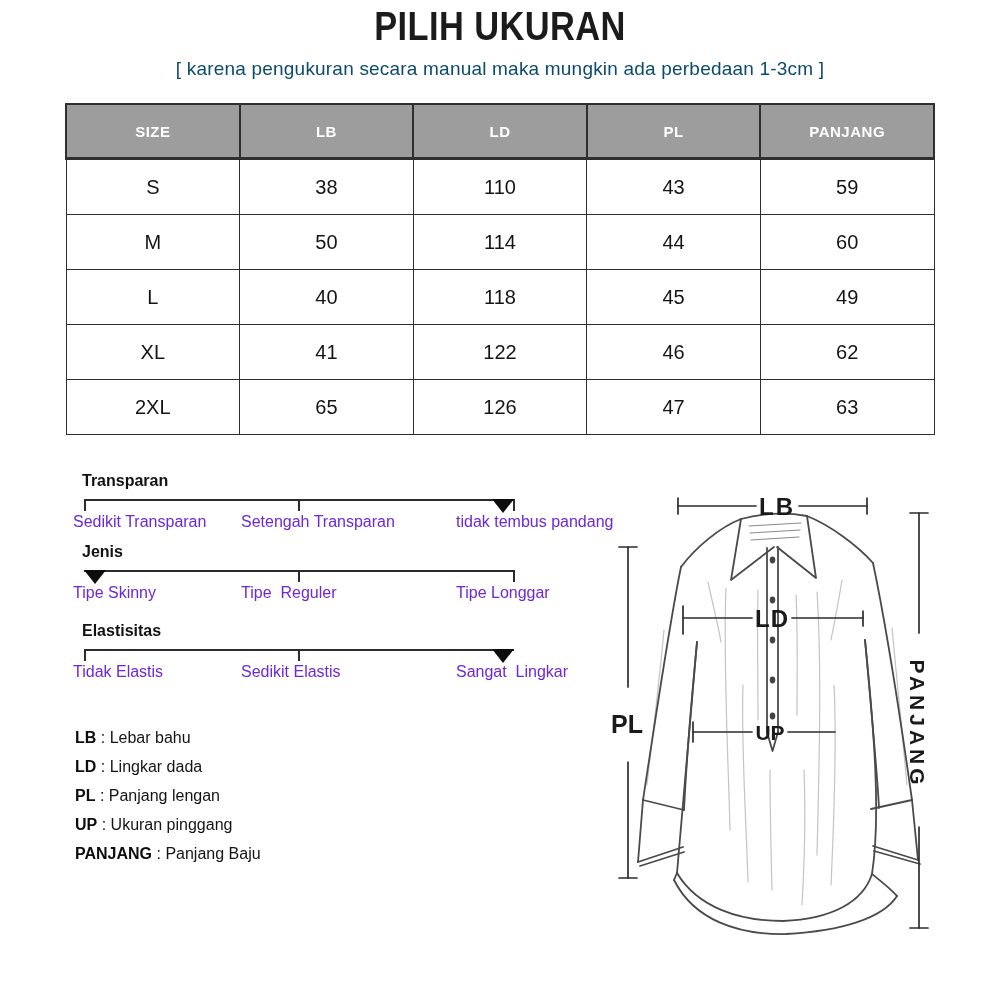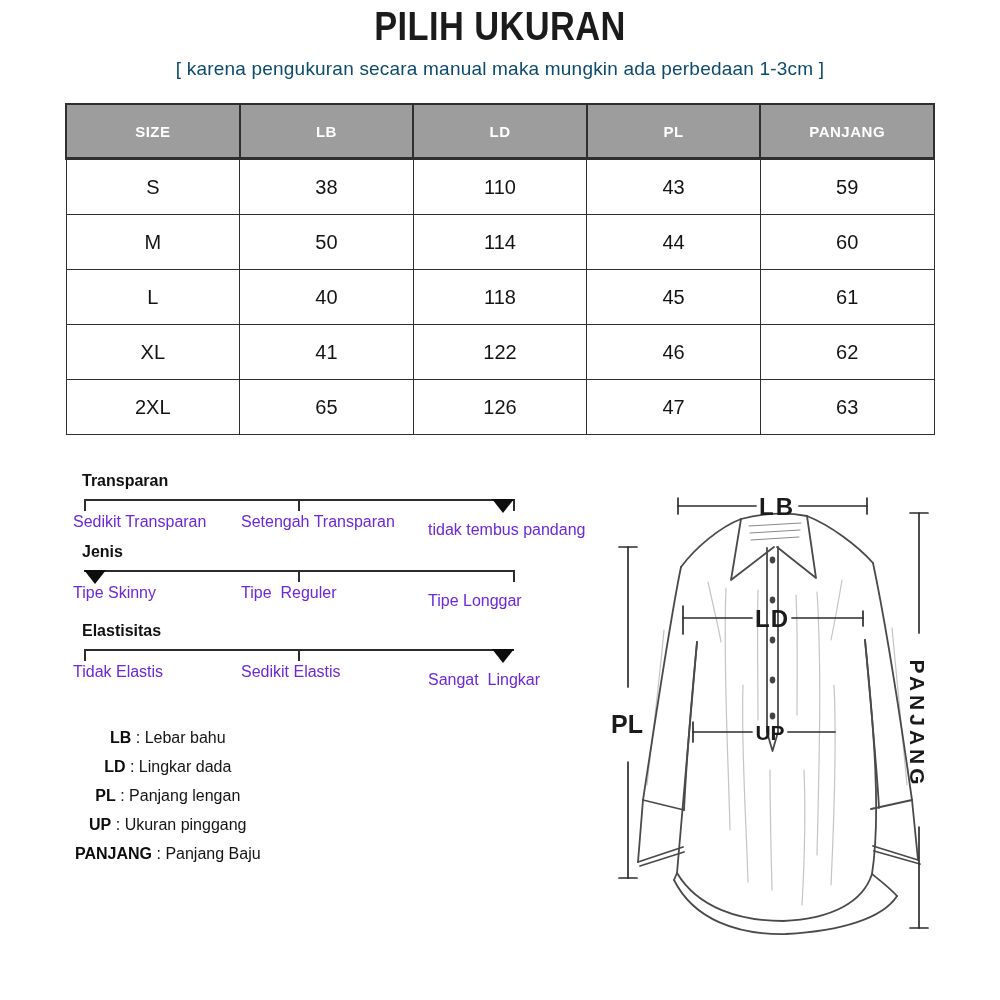--- a/index.html
+++ b/index.html
@@ -45,24 +45,24 @@
   .scale-title { position:absolute; left:82px; top:0; font-size:16px; font-weight:bold; color:#111; }
   .scale-line { position:absolute; left:84px; top:27px; width:430px; height:2px; background:#2c2c2c; }
   .scale-tick { position:absolute; top:27px; width:2px; height:12px; background:#2c2c2c; }
   .tick-0 { left:84px; } .tick-1 { left:298px; } .tick-2 { left:513px; }
   .scale-marker {
     position:absolute; top:27px; width:0; height:0;
     border-left:11px solid transparent; border-right:11px solid transparent;
     border-top:14px solid #0d0d0d;
   }
   .scale-label { position:absolute; top:41px; font-size:16px; color:#6d28d9; white-space:pre; }
-  .lab-0 { left:73px; } .lab-1 { left:241px; } .lab-2 { left:428px;margin-top:8px; }
-
-  
-  .legend { position:absolute; left:75px; top:729px;text-align:center; }
+  .lab-0 { left:73px; } .lab-1 { left:241px; } .lab-2 { left:456px; }
+
+  
+  .legend { position:absolute; left:75px; top:729px; }
   .legend-item { height:29px; font-size:16px; color:#141414; white-space:pre; }
   .legend-item b { font-weight:bold; color:#0d0d0d; }
 
   
   .diagram { position:absolute; left:580px; top:470px; width:420px; height:500px; }
   .diagram svg { display:block; width:420px; height:500px; }
   .ann-text { font-family:"Liberation Sans", sans-serif; font-weight:bold; fill:#1a1a1a; }
 </style>
 </head>
 <body>
@@ -95,21 +95,21 @@
         <td>50</td>
         <td>114</td>
         <td>44</td>
         <td>60</td>
       </tr>
       <tr>
         <td>L</td>
         <td>40</td>
         <td>118</td>
         <td>45</td>
-        <td>61</td>
+        <td>49</td>
       </tr>
       <tr>
         <td>XL</td>
         <td>41</td>
         <td>122</td>
         <td>46</td>
         <td>62</td>
       </tr>
       <tr>
         <td>2XL</td>

